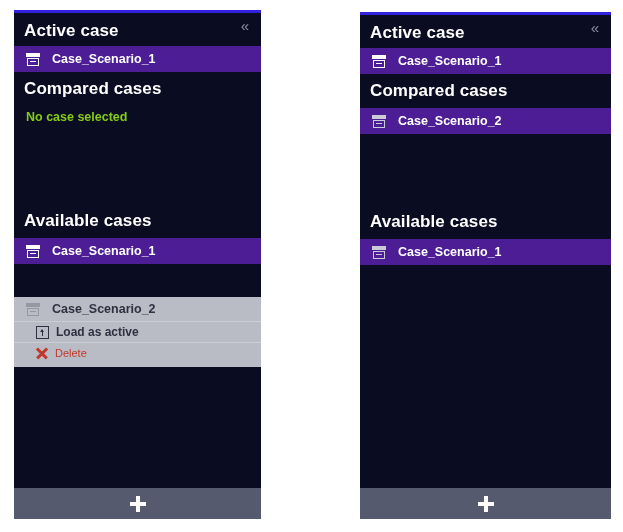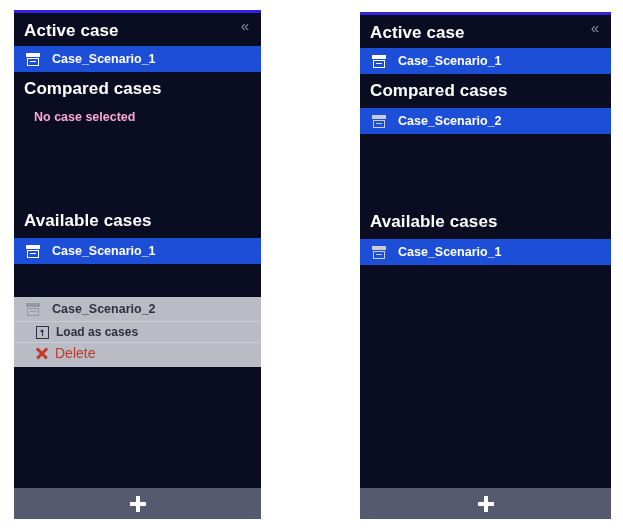--- a/index.html
+++ b/index.html
@@ -73,21 +73,21 @@
     display: flex;
     align-items: center;
     height: 34px;
     box-sizing: border-box;
   }
   .section-title.first { height: 33px; padding-top: 2px; }
 
   
   .case-row {
     height: 26px;
-    background: #1d4ed8;
+    background: #4c1d95;
     display: flex;
     align-items: center;
     padding-left: 12px;
     box-sizing: border-box;
     cursor: pointer;
   }
   .case-row .row-label {
     color: #ffffff;
     font-size: 12.5px;
     font-weight: bold;
@@ -119,24 +119,24 @@
     position: absolute;
     left: 4px; top: 8px;
     width: 6px; height: 1.5px;
     background: #ffffff;
   }
   .box-icon.dim .lid,
   .box-icon.dim .slot { background: #c9ccd6; }
   .box-icon.dim .body { border-color: #c9ccd6; }
 
   .empty-text {
-    color: #f9a8d4;
+    color: #84cc16;
     font-size: 12.5px;
     font-weight: bold;
-    padding-left: 20px;
+    padding-left: 12px;
     height: 22px;
     display: flex;
     align-items: center;
   }
 
   .spacer-dark { background: #0a0c22; }
 
   
   .context-menu {
     position: absolute;
@@ -175,21 +175,21 @@
   }
   .ctx-item .ctx-label {
     font-size: 12px;
     font-weight: bold;
     margin-left: 7px;
     color: #2e3140;
     white-space: nowrap;
   }
   .ctx-item.disabled { cursor: default; }
   .ctx-item.disabled .ctx-label { color: #8e929d; font-weight: bold; }
-  .ctx-item.danger .ctx-label { color: #c0392b; font-weight: normal; font-size: 14px; }
+  .ctx-item.danger .ctx-label { color: #c0392b; font-weight: normal; font-size: 11px; }
 
   
   .load-icon {
     width: 13px; height: 13px;
     border: 1.5px solid #2e3140;
     box-sizing: border-box;
     position: relative;
     flex: 0 0 auto;
   }
   .load-icon .stem {
@@ -327,21 +327,21 @@
               <span class="slot"></span>
           </span>
           <span class="row-label">Case_Scenario_2</span>
         </div>
 
         <div class="ctx-item">
           <span class="load-icon">
             <span class="stem"></span>
               <span class="head"></span>
           </span>
-          <span class="ctx-label">Load as cases</span>
+          <span class="ctx-label">Load as active</span>
         </div>
 
 
         <div class="ctx-item danger">
           <span class="x-icon">
             <span class="a"></span>
               <span class="b"></span>
           </span>
           <span class="ctx-label">Delete</span>
         </div>

